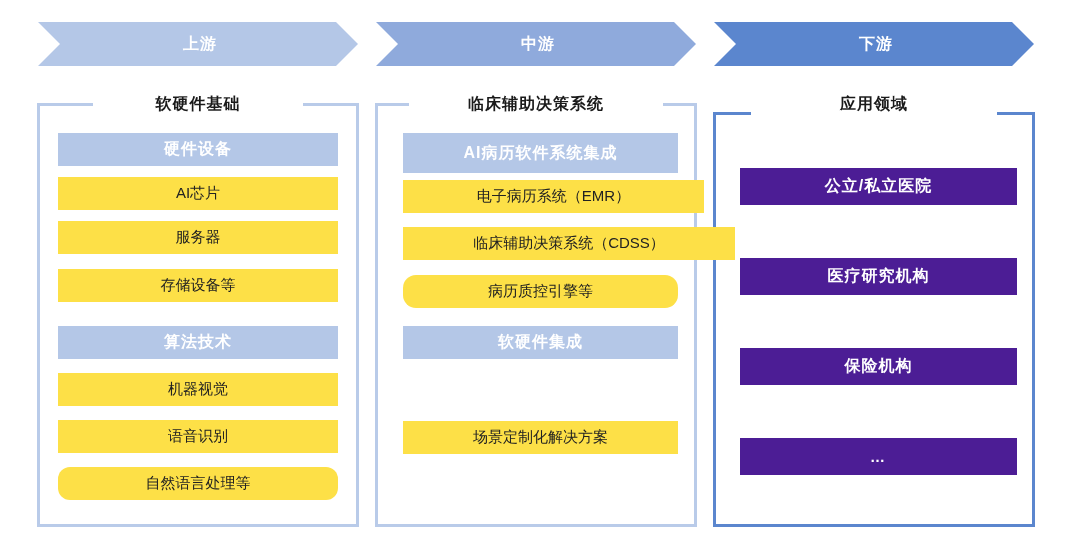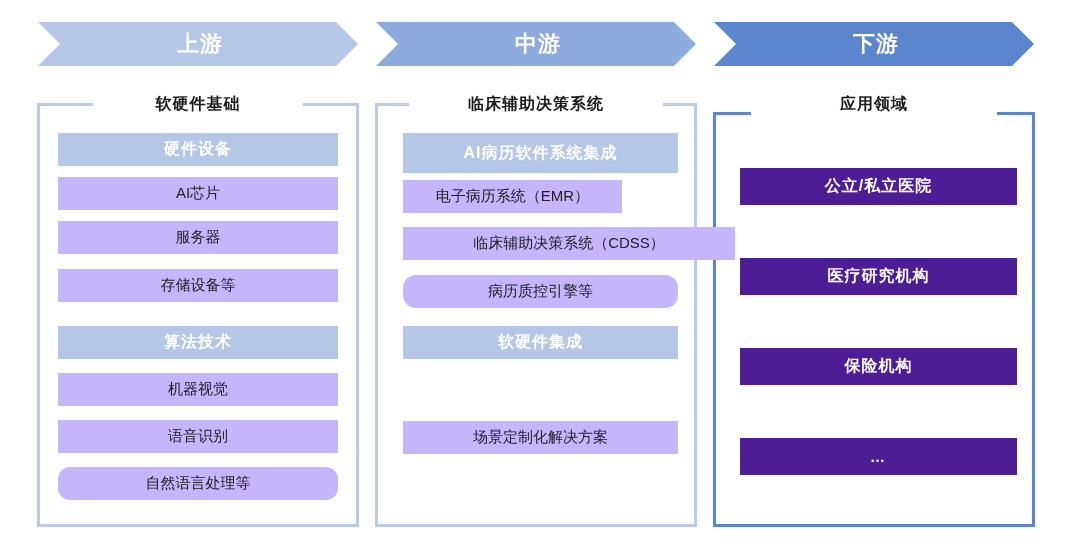--- a/index.html
+++ b/index.html
@@ -24,21 +24,21 @@
   }
 
   
   .banner {
     position: absolute;
     height: 44px;
     display: flex;
     align-items: center;
     justify-content: center;
     color: #ffffff;
-    font-size: 22px;
+    font-size: 16px;
     font-weight: 700;
     letter-spacing: 1px;
     clip-path: polygon(0 0, calc(100% - 22px) 0, 100% 50%, calc(100% - 22px) 100%, 0 100%, 22px 50%);
   }
   .banner-label {
     display: block;
     line-height: 1;
     padding-left: 4px;
   }
 
@@ -113,21 +113,21 @@
     white-space: nowrap;
   }
   .item-head {
     background: #b4c7e7;
     color: #ffffff;
     font-weight: 700;
     font-size: 16px;
     letter-spacing: 1px;
   }
   .item-sub {
-    background: #c4b5fd;
+    background: #fde047;
     color: #222222;
     font-weight: 400;
     font-size: 15px;
   }
   .item-app {
     background: #4c1d95;
     color: #ffffff;
     font-weight: 700;
     font-size: 16px;
     letter-spacing: 1px;
@@ -181,21 +181,21 @@
   <div class="item item-head" style="left:58px; top:133px; width:280px; height:33px;">硬件设备</div>
   <div class="item item-sub" style="left:58px; top:177px; width:280px; height:33px;">AI芯片</div>
   <div class="item item-sub" style="left:58px; top:221px; width:280px; height:33px;">服务器</div>
   <div class="item item-sub" style="left:58px; top:269px; width:280px; height:33px;">存储设备等</div>
   <div class="item item-head" style="left:58px; top:326px; width:280px; height:33px;">算法技术</div>
   <div class="item item-sub" style="left:58px; top:373px; width:280px; height:33px;">机器视觉</div>
   <div class="item item-sub" style="left:58px; top:420px; width:280px; height:33px;">语音识别</div>
   <div class="item item-sub" style="left:58px; top:467px; width:280px; height:33px;border-radius:12px;">自然语言处理等</div>
 
   <div class="item item-head" style="left:403px; top:133px; width:275px; height:40px;">AI病历软件系统集成</div>
-  <div class="item item-sub" style="left:403px; top:180px; width:219px; height:33px;">电子病历系统（EMR）</div>
+  <div class="item item-sub" style="left:403px; top:180px; width:301px; height:33px;">电子病历系统（EMR）</div>
   <div class="item item-sub" style="left:403px; top:227px; width:332px; height:33px;">临床辅助决策系统（CDSS）</div>
   <div class="item item-sub" style="left:403px; top:275px; width:275px; height:33px;border-radius:13px;">病历质控引擎等</div>
   <div class="item item-head" style="left:403px; top:326px; width:275px; height:33px;">软硬件集成</div>
   <div class="item item-sub" style="left:403px; top:421px; width:275px; height:33px;">场景定制化解决方案</div>
 
   <div class="item item-app" style="left:740px; top:168px; width:277px; height:37px;">公立/私立医院</div>
   <div class="item item-app" style="left:740px; top:258px; width:277px; height:37px;">医疗研究机构</div>
   <div class="item item-app" style="left:740px; top:348px; width:277px; height:37px;">保险机构</div>
   <div class="item item-app dots" style="left:740px; top:438px; width:277px; height:37px;">…</div>
 

